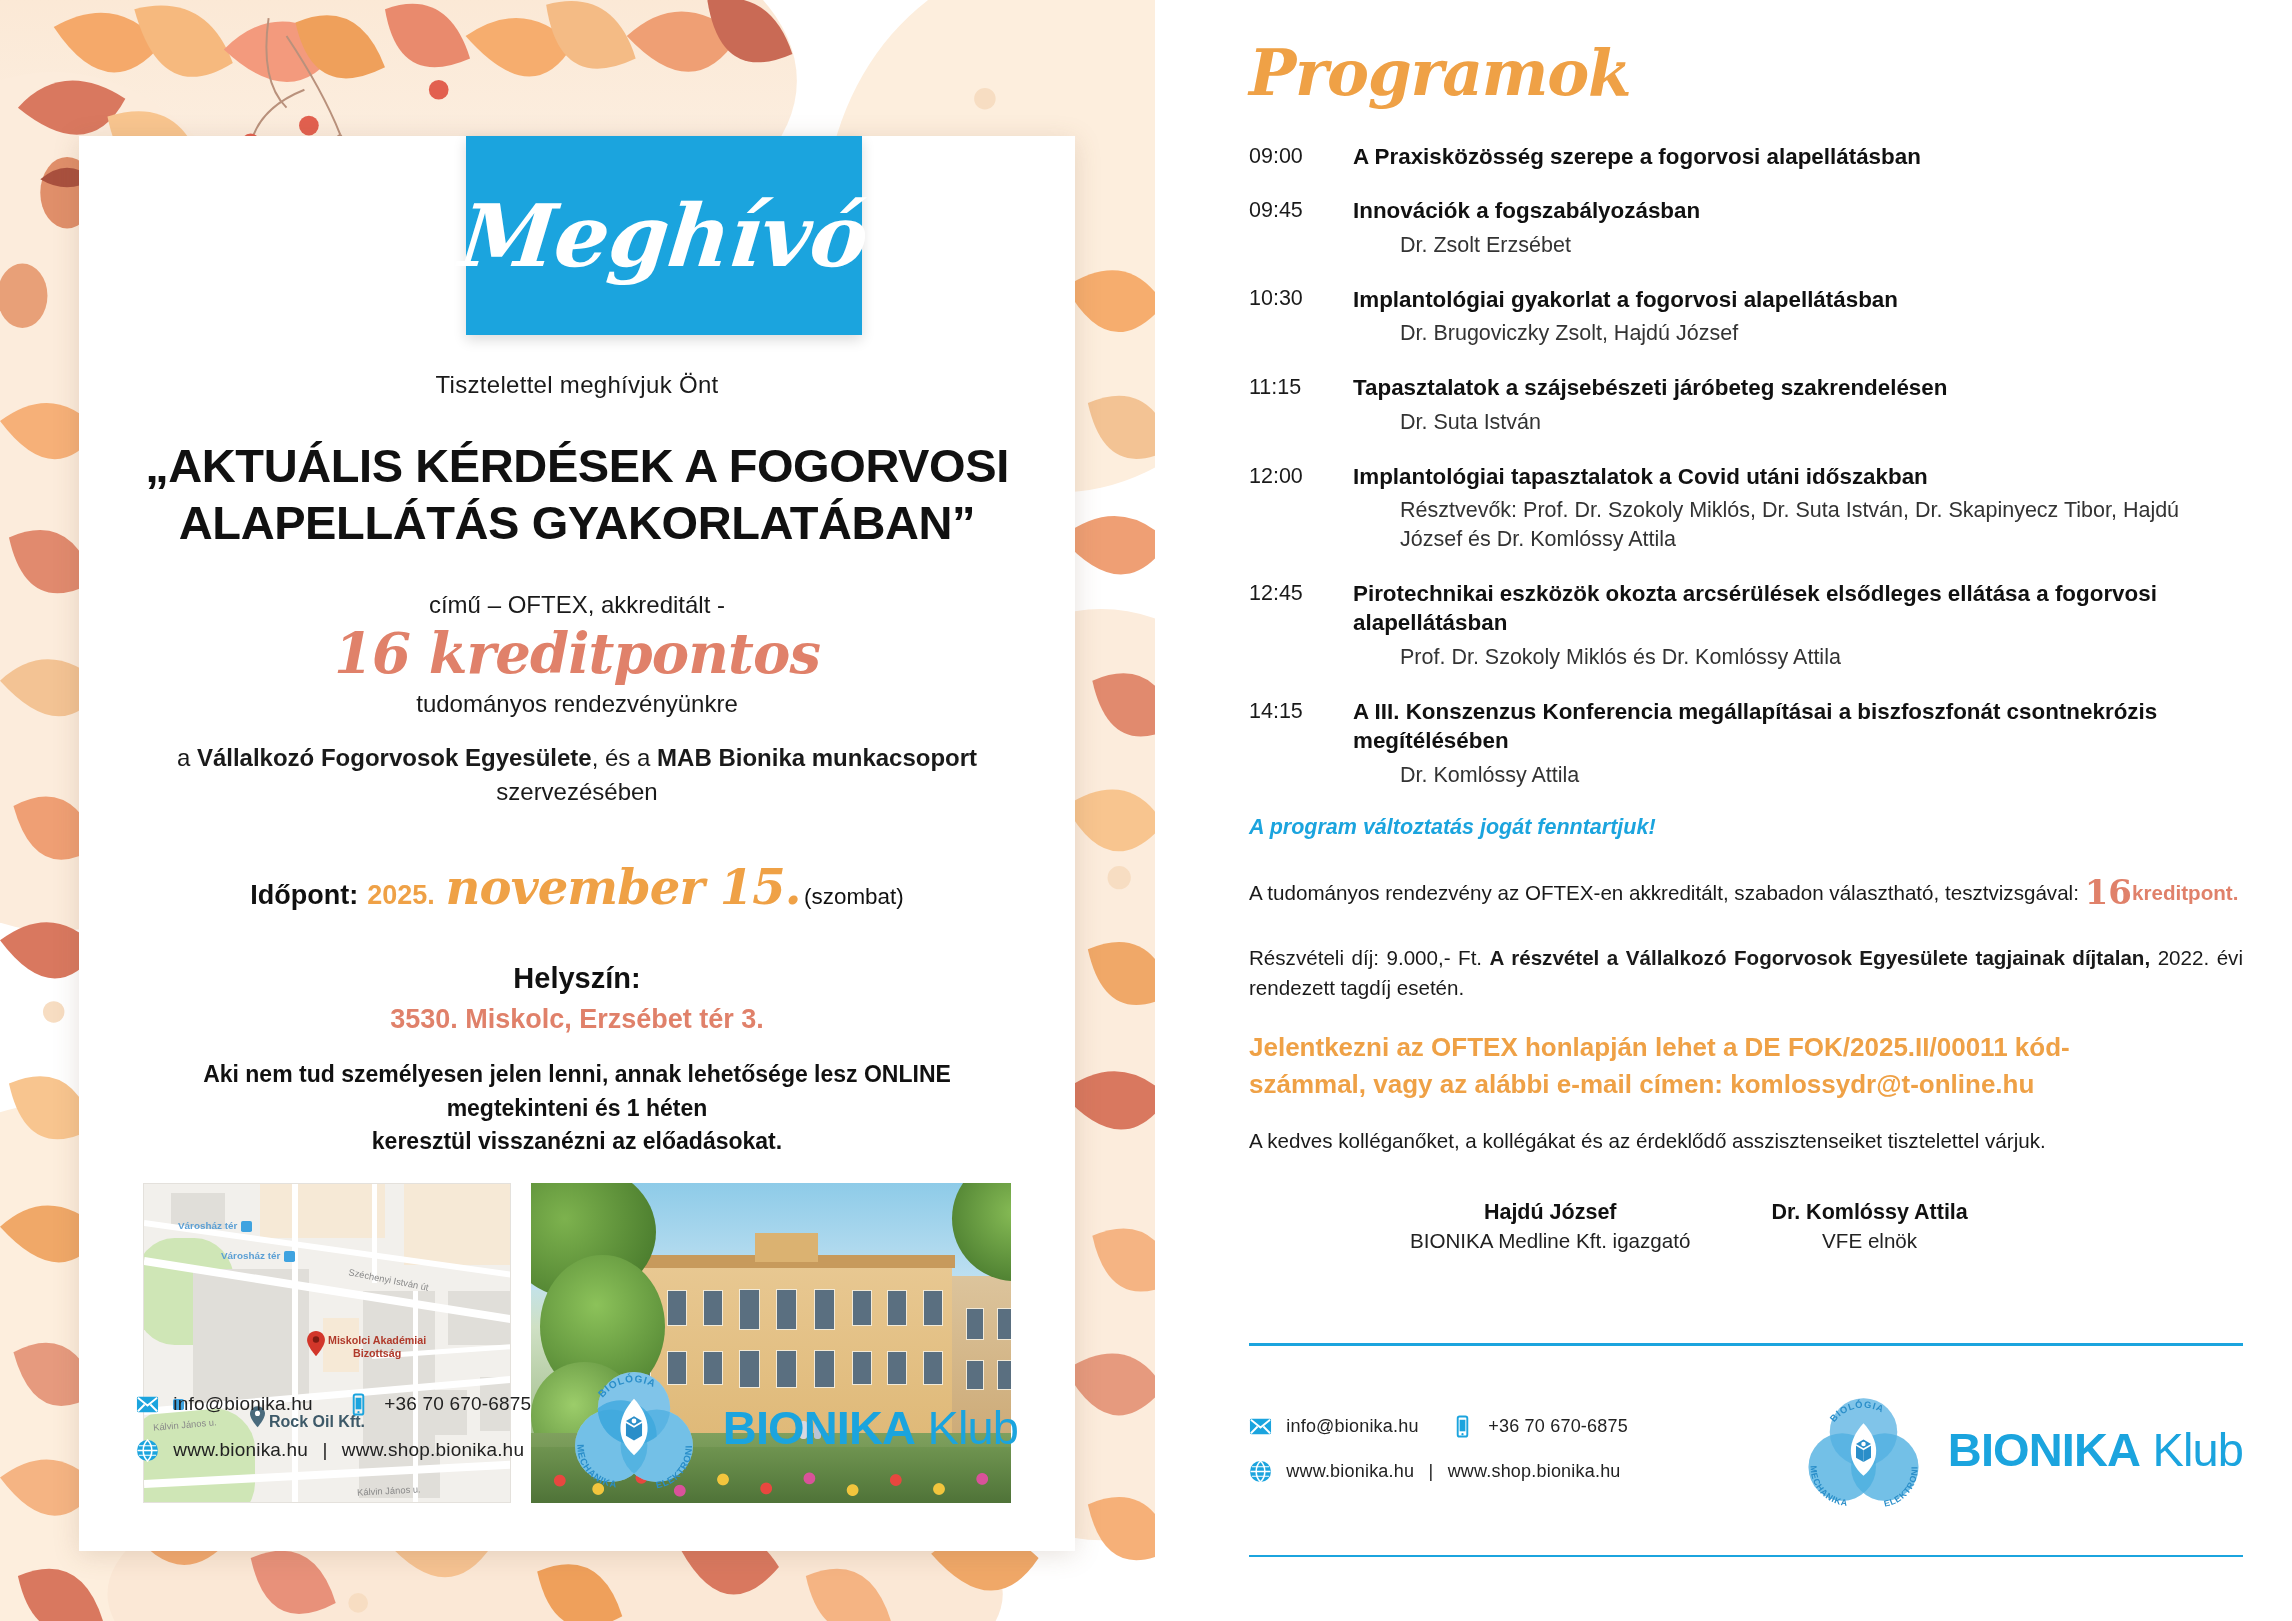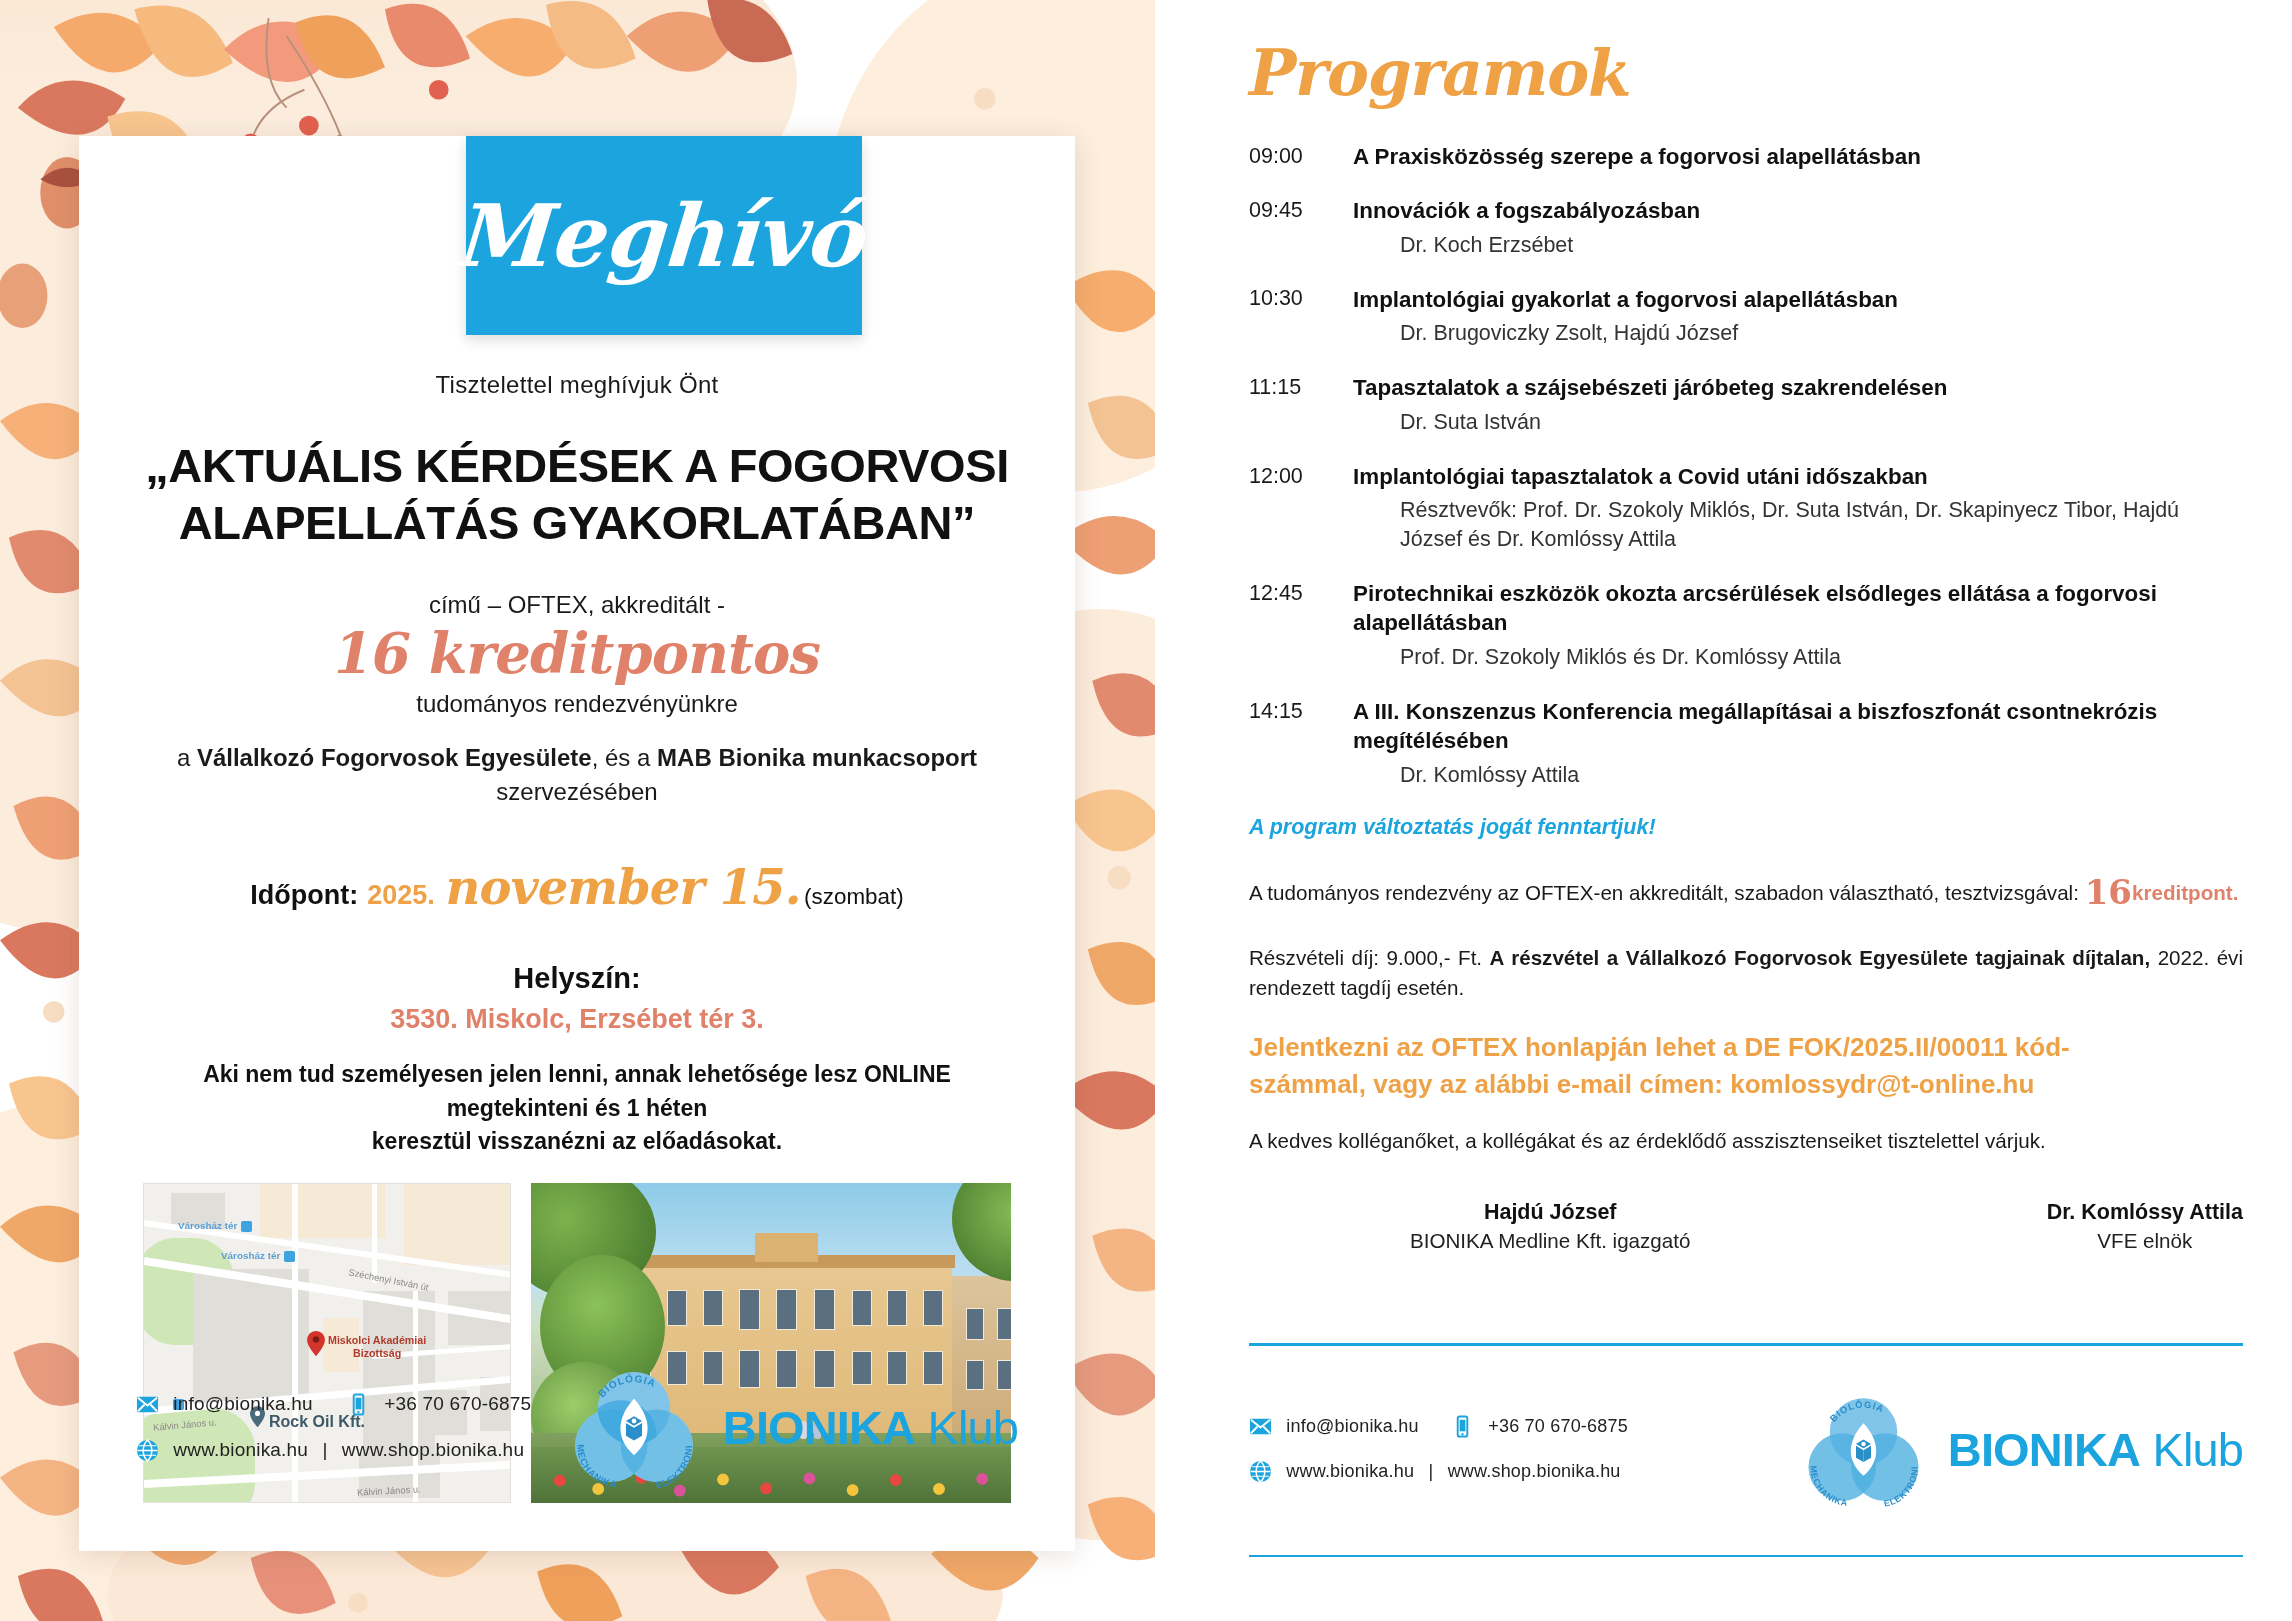--- a/index.html
+++ b/index.html
@@ -226,21 +226,21 @@
     font-size:34px; color:#e0816a; vertical-align:-3.6px;
   }
   .para .credit-word { color:#e0816a; font-weight:bold; font-size:20.6px; }
   .para b { font-weight:bold; }
   .cta {
     font-size:26px; font-weight:bold; color:#efa146; line-height:1.4;
     margin-bottom:27px;
   }
   .welcome { font-size:20.6px; color:#1a1a1a; margin-bottom:47px; }
 
-  .sign-row { display:flex; padding-left:161px; margin-bottom:27px;justify-content:space-between; }
+  .sign-row { display:flex; gap:81px; padding-left:161px; margin-bottom:27px; }
   .sign-block { text-align:left; }
   .sign-name { font-size:21.5px; font-weight:bold; color:#111; text-align:center; }
   .sign-role { font-size:20.6px; color:#222; margin-top:3.6px; text-align:center; }
 
   .rule { height:2.7px; background:#1ba4de; width:100%; }
 
   #prog-footer {
     position:absolute; left:1249px; top:1343px; width:994px;
   }
   .pf-inner { display:flex; align-items:center; justify-content:space-between; margin-top:41px; }
@@ -575,21 +575,21 @@
     <div class="prog-time">09:00</div>
     <div class="prog-body">
       <div class="prog-title">A Praxisközösség szerepe a fogorvosi alapellátásban</div>
     </div>
   </div>
 
   <div class="prog-item">
     <div class="prog-time">09:45</div>
     <div class="prog-body">
       <div class="prog-title">Innovációk a fogszabályozásban</div>
-      <div class="prog-speaker">Dr. Koch Erzsébet</div>
+      <div class="prog-speaker">Dr. Zsolt Erzsébet</div>
     </div>
   </div>
 
   <div class="prog-item">
     <div class="prog-time">10:30</div>
     <div class="prog-body">
       <div class="prog-title">Implantológiai gyakorlat a fogorvosi alapellátásban</div>
       <div class="prog-speaker">Dr. Brugoviczky Zsolt, Hajdú József</div>
     </div>
   </div>

